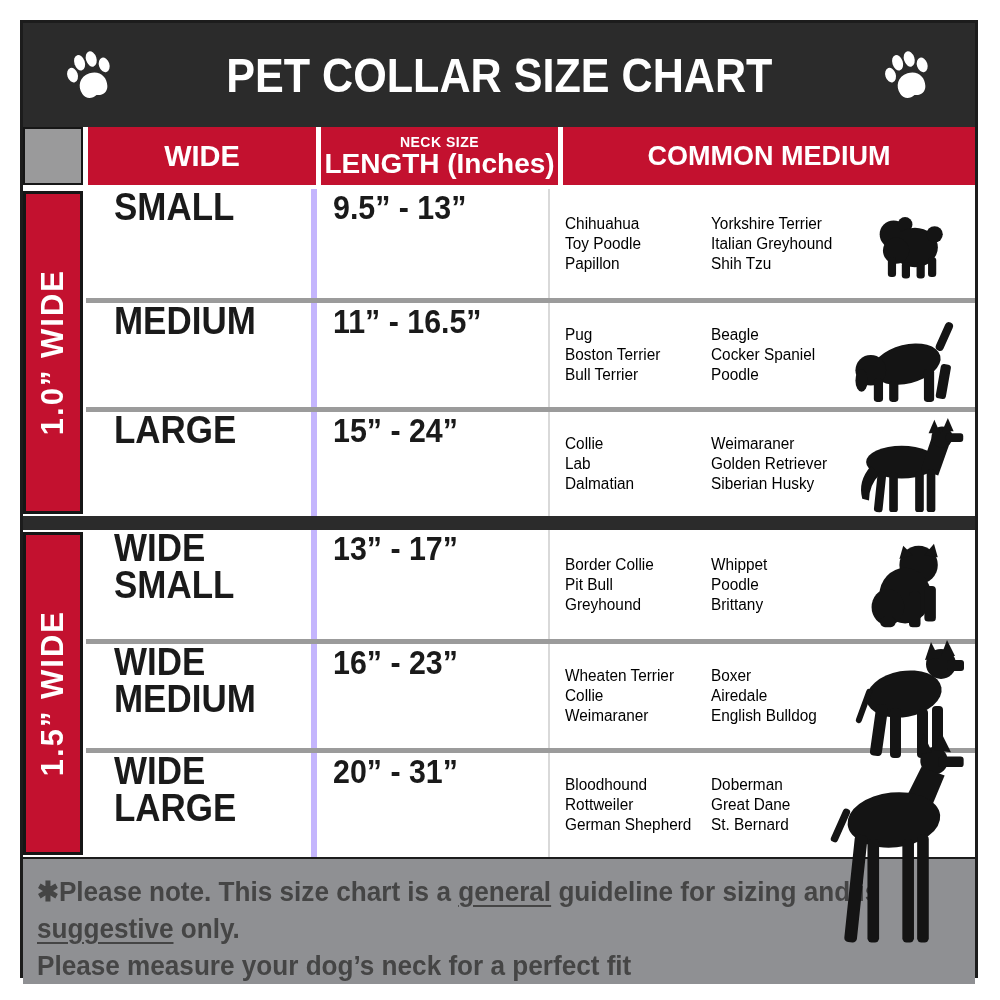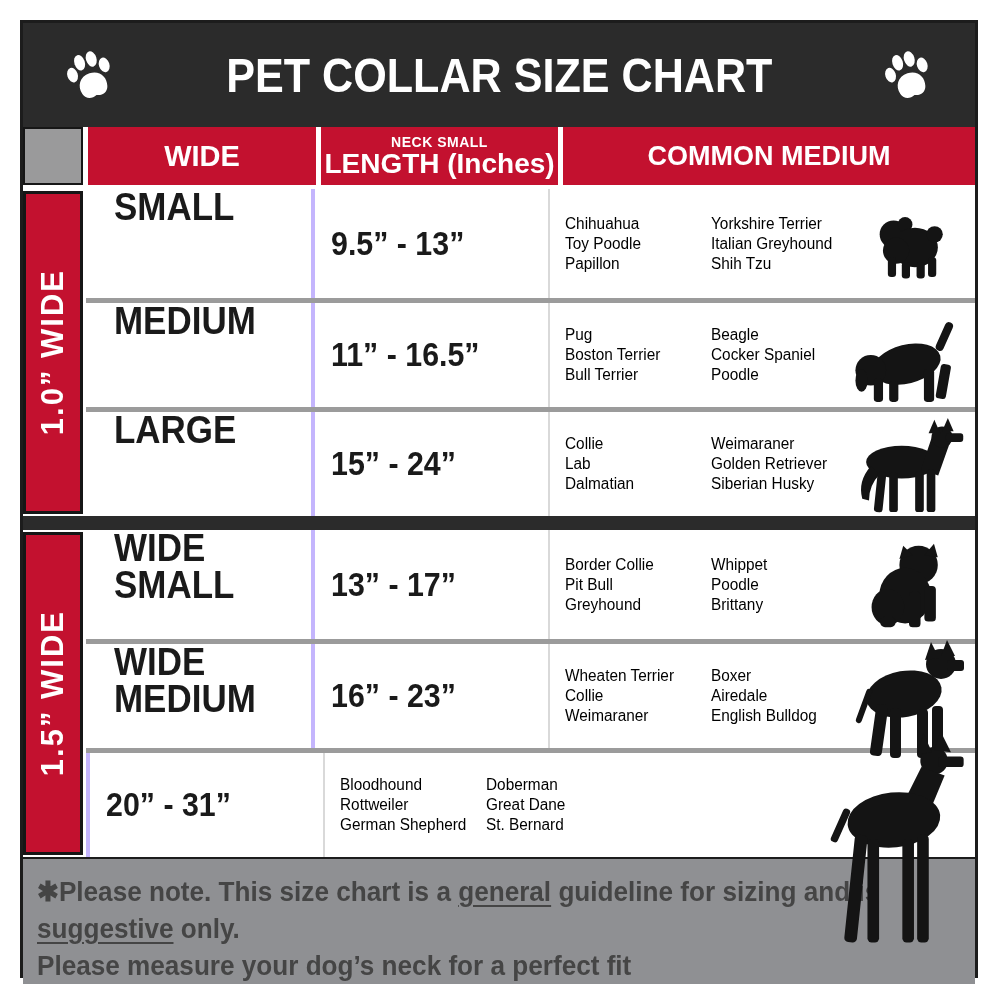--- a/index.html
+++ b/index.html
@@ -34,21 +34,21 @@
   .rail-label { writing-mode:vertical-rl; transform:rotate(180deg); color:#fff;
                 font-weight:700; font-size:31px; letter-spacing:2px; white-space:nowrap; }
   .rows { flex:1; display:flex; flex-direction:column; }
   .row { height:109px; display:flex; align-items:stretch; position:relative; background:#fff; }
   .row + .row { border-top:5px solid #9b9b9b; }
   .section-divider { height:14px; background:#2b2b2b; flex:0 0 auto; }
 
   .cell-size { width:225px; display:flex; padding-left:28px;
                font-size:38px; font-weight:700; color:#1a1a1a; line-height:37px; }
   .cell-size .label-text { transform:scaleX(0.92); transform-origin:left center; width:150px; }
-  .cell-range { width:237px; border-left:4px solid #c4b5fd; display:flex; align-items:center;
+  .cell-range { width:237px; border-left:6px solid #c4b5fd; display:flex; 
                 padding-left:16px; font-size:33px; font-weight:700; color:#1a1a1a; }
   .cell-range .label-text { transform:scaleX(0.92); transform-origin:left center; white-space:nowrap; }
   .cell-breeds { flex:1; border-left:2px solid #d9d9d9; display:flex; align-items:center;
                  padding-left:15px; position:relative; }
   .breed-col { width:146px; font-size:16px; line-height:20px; color:#000000; flex:0 0 auto; }
   .breed-col div { transform:scaleX(0.96); transform-origin:left center; white-space:nowrap; }
 
   
   .dog { position:absolute; z-index:3; }
   .dog-shihtzu   { right:24px; top:16px;  width:82px;  height:80px; }
@@ -90,21 +90,21 @@
       </g>
     </svg>
   </div>
 
   <div class="thead">
     <div class="rail-corner"></div>
     <div class="th th-size">
       <span>WIDE</span>
     </div>
     <div class="th th-length">
-      <span class="small-line">NECK SMALL</span>
+      <span class="small-line">NECK SIZE</span>
       <span class="big-line">LENGTH (Inches)</span>
     </div>
     <div class="th th-breeds">
       <span>COMMON MEDIUM</span>
     </div>
   </div>
 
   <div class="section">
     <div class="rail">
       <div class="rail-label">1.0” WIDE</div>
@@ -287,20 +287,23 @@
               <rect x="68" y="77" width="11" height="49" rx="4"></rect>
               <rect x="24" y="72" width="12" height="52" rx="4" transform="rotate(8 30 98)"></rect>
               <rect x="41" y="76" width="11" height="50" rx="4"></rect>
               <rect x="12" y="56" width="6" height="36" rx="3" transform="rotate(20 15 74)"></rect>
             </g>
           </svg>
         </div>
       </div>
 
       <div class="row">
+        <div class="cell-size">
+          <div class="label-text">WIDE LARGE</div>
+        </div>
         <div class="cell-range">
           <div class="label-text">20” - 31”</div>
         </div>
         <div class="cell-breeds">
           <div class="breed-col">
             <div>Bloodhound</div>
             <div>Rottweiler</div>
             <div>German Shepherd</div>
           </div>
           <div class="breed-col">

